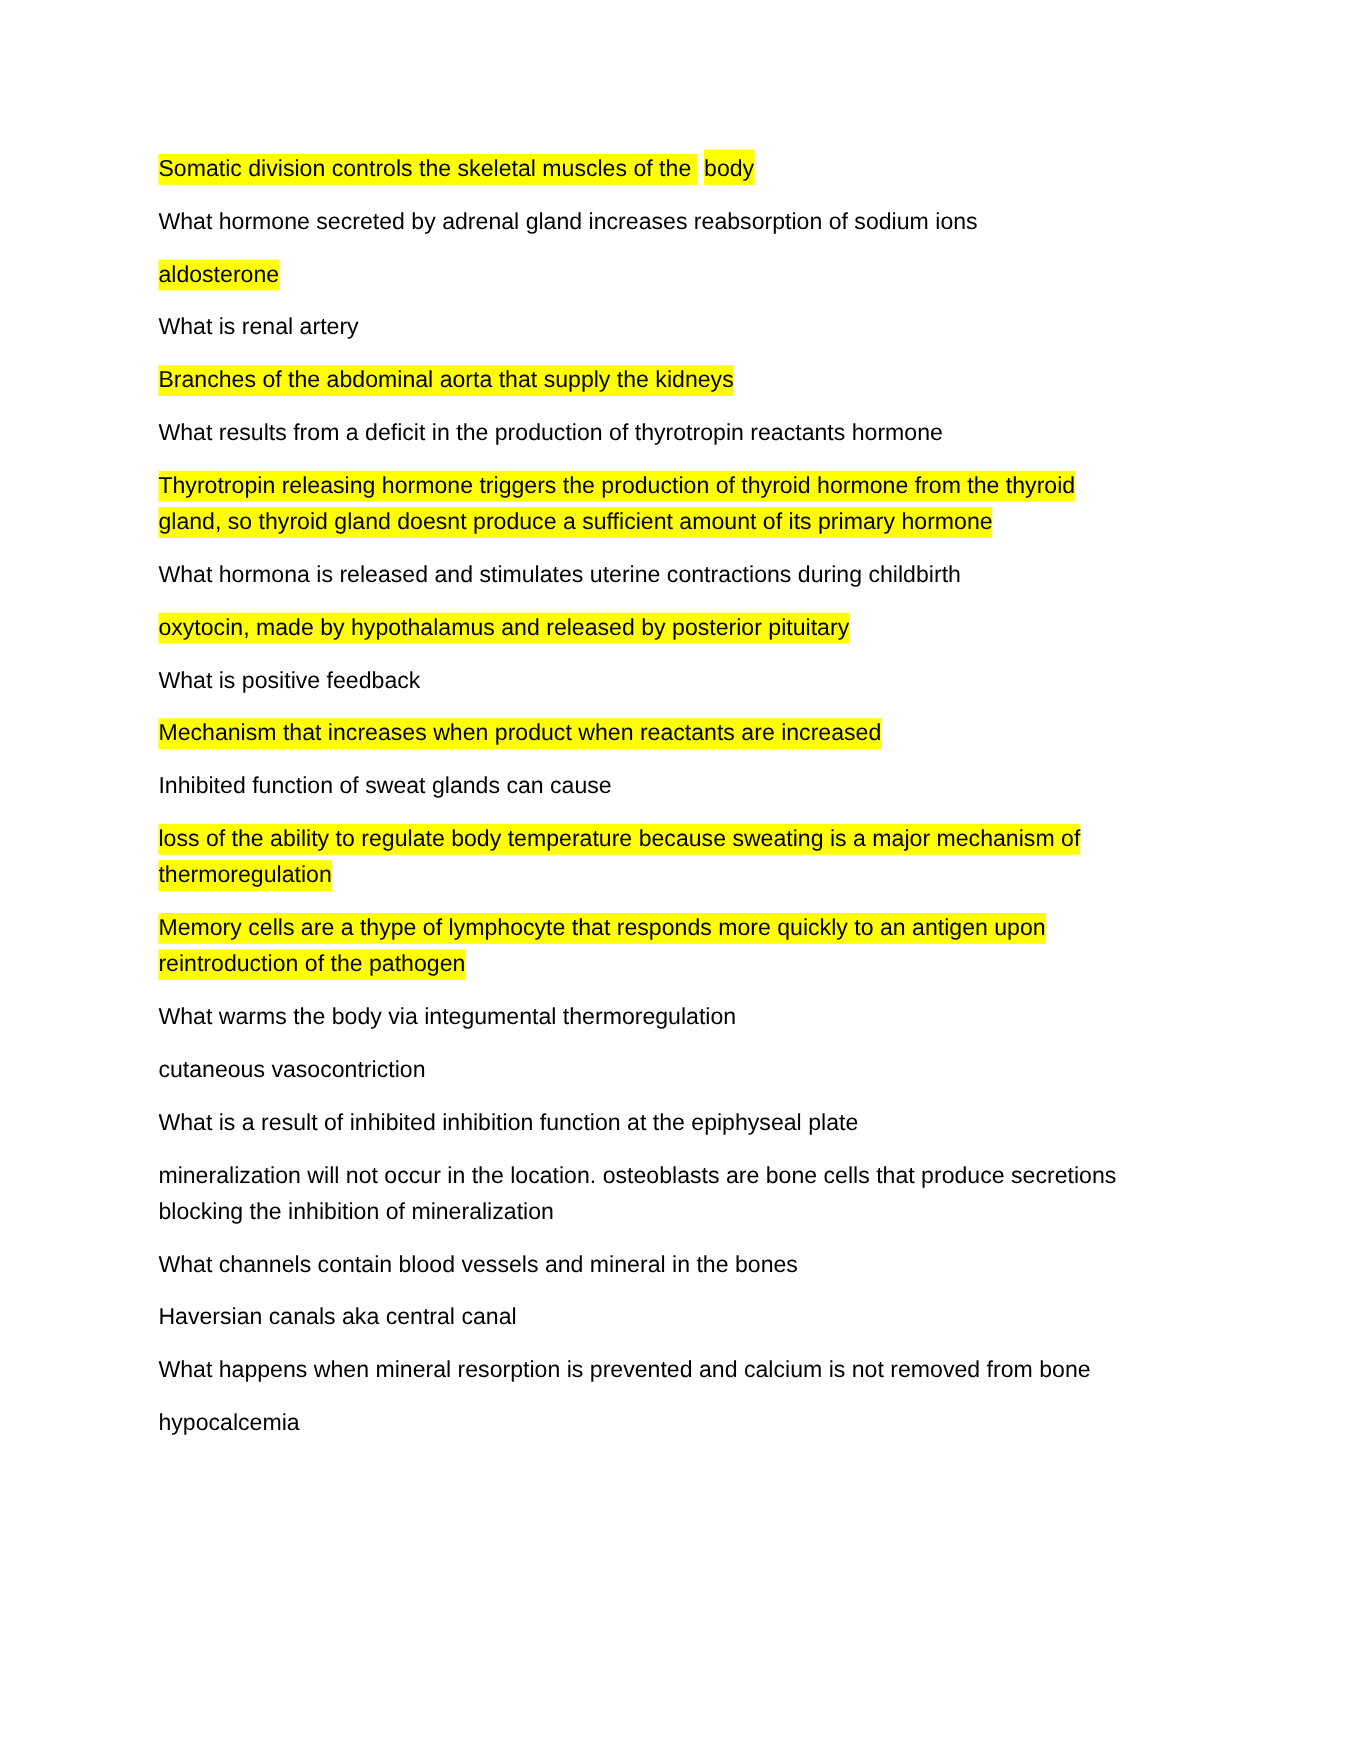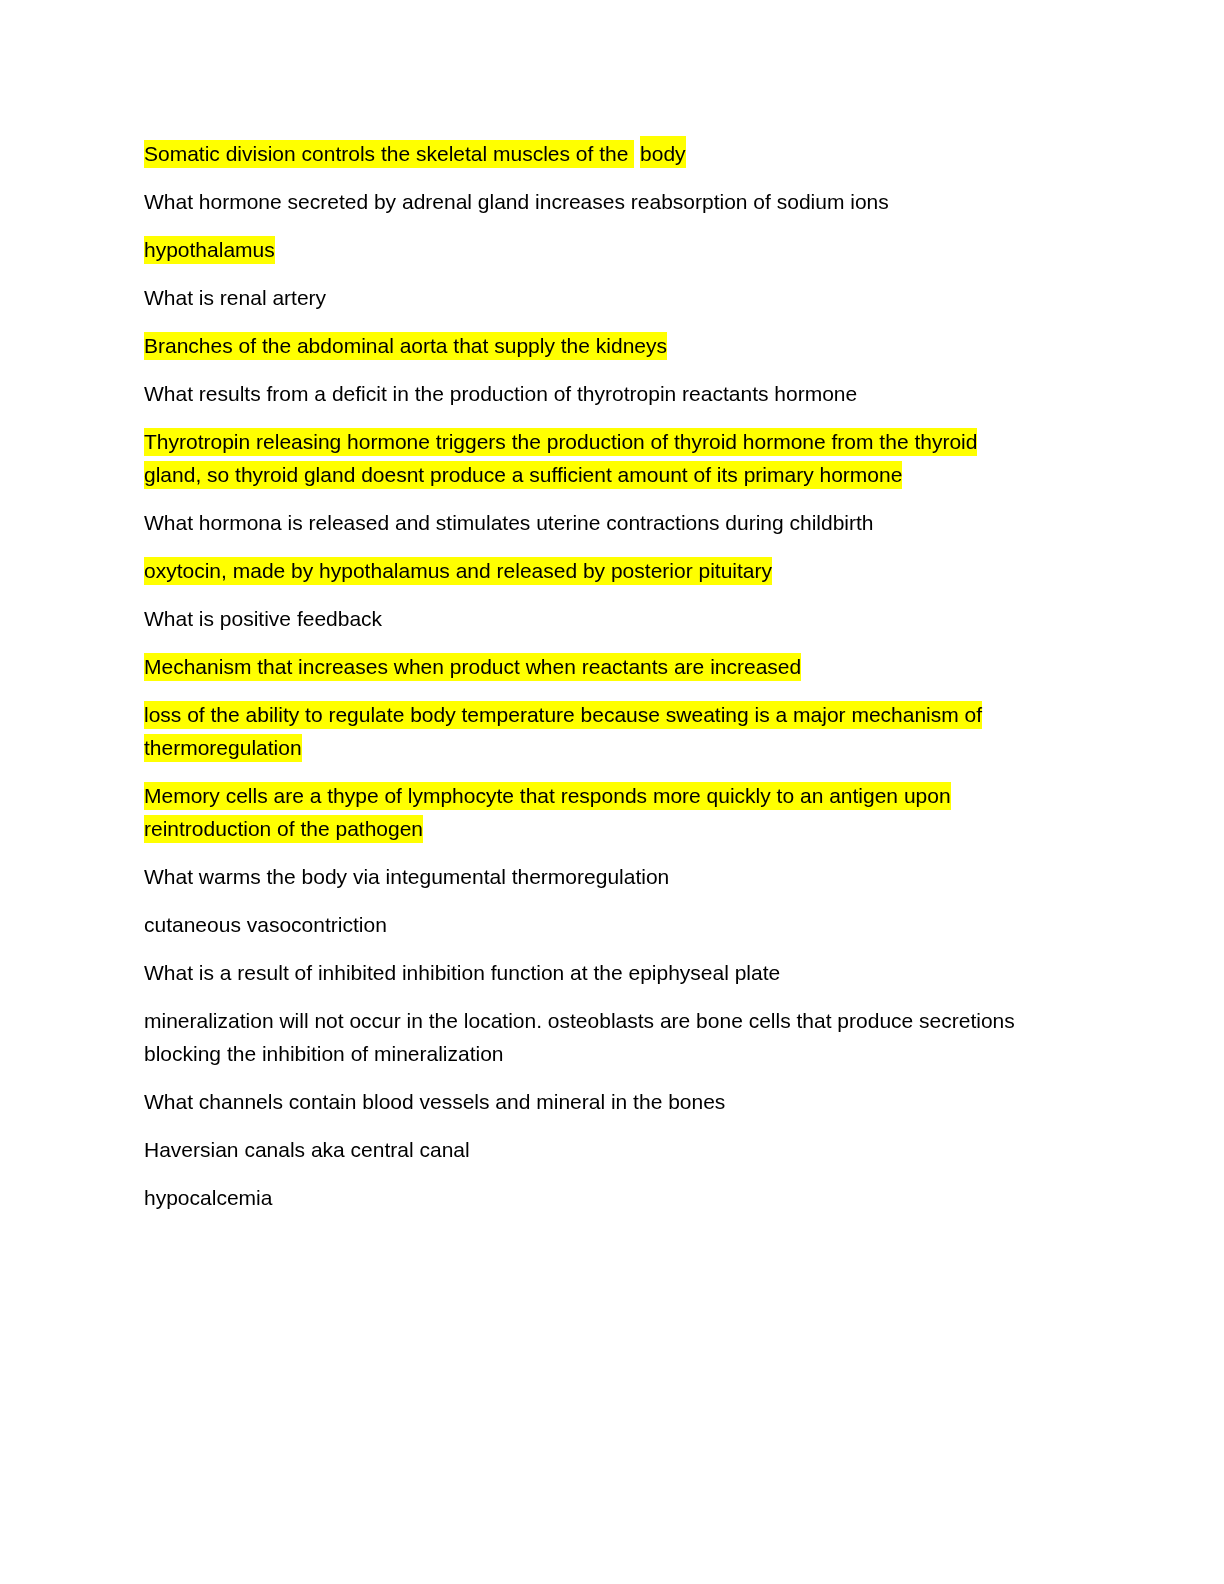--- a/index.html
+++ b/index.html
@@ -32,36 +32,38 @@
     padding-top: 6px;
   }
 </style>
 </head>
 <body>
 
 <div class="page">
   <div class="doc">
       <p><span class="hl">Somatic division controls the skeletal muscles of the </span><span class=""> </span><span class="hl hl-tall">body</span></p>
       <p><span class="">What hormone secreted by adrenal gland increases reabsorption of sodium ions</span></p>
-      <p><span class="hl">hypothalamus</span></p>
+      <p><span class="hl">aldosterone</span></p>
       <p><span class="">What is renal artery</span></p>
       <p><span class="hl">Branches of the abdominal aorta that supply the kidneys</span></p>
       <p><span class="">What results from a deficit in the production of thyrotropin reactants hormone</span></p>
       <p><span class="hl">Thyrotropin releasing hormone triggers the production of thyroid hormone from the thyroid
 gland, so thyroid gland doesnt produce a sufficient amount of its primary hormone</span></p>
       <p><span class="">What hormona is released and stimulates uterine contractions during childbirth</span></p>
       <p><span class="hl">oxytocin, made by hypothalamus and released by posterior pituitary</span></p>
       <p><span class="">What is positive feedback</span></p>
       <p><span class="hl">Mechanism that increases when product when reactants are increased</span></p>
+      <p><span class="">Inhibited function of sweat glands can cause</span></p>
       <p><span class="hl">loss of the ability to regulate body temperature because sweating is a major mechanism of
 thermoregulation</span></p>
       <p><span class="hl">Memory cells are a thype of lymphocyte that responds more quickly to an antigen upon
 reintroduction of the pathogen</span></p>
       <p><span class="">What warms the body via integumental thermoregulation</span></p>
       <p><span class="">cutaneous vasocontriction</span></p>
       <p><span class="">What is a result of inhibited inhibition function at the epiphyseal plate</span></p>
       <p><span class="">mineralization will not occur in the location. osteoblasts are bone cells that produce secretions
 blocking the inhibition of mineralization</span></p>
       <p><span class="">What channels contain blood vessels and mineral in the bones</span></p>
       <p><span class="">Haversian canals aka central canal</span></p>
+      <p><span class="">What happens when mineral resorption is prevented and calcium is not removed from bone</span></p>
       <p><span class="">hypocalcemia</span></p>
     </div>
 </div>
 
 </body></html>

